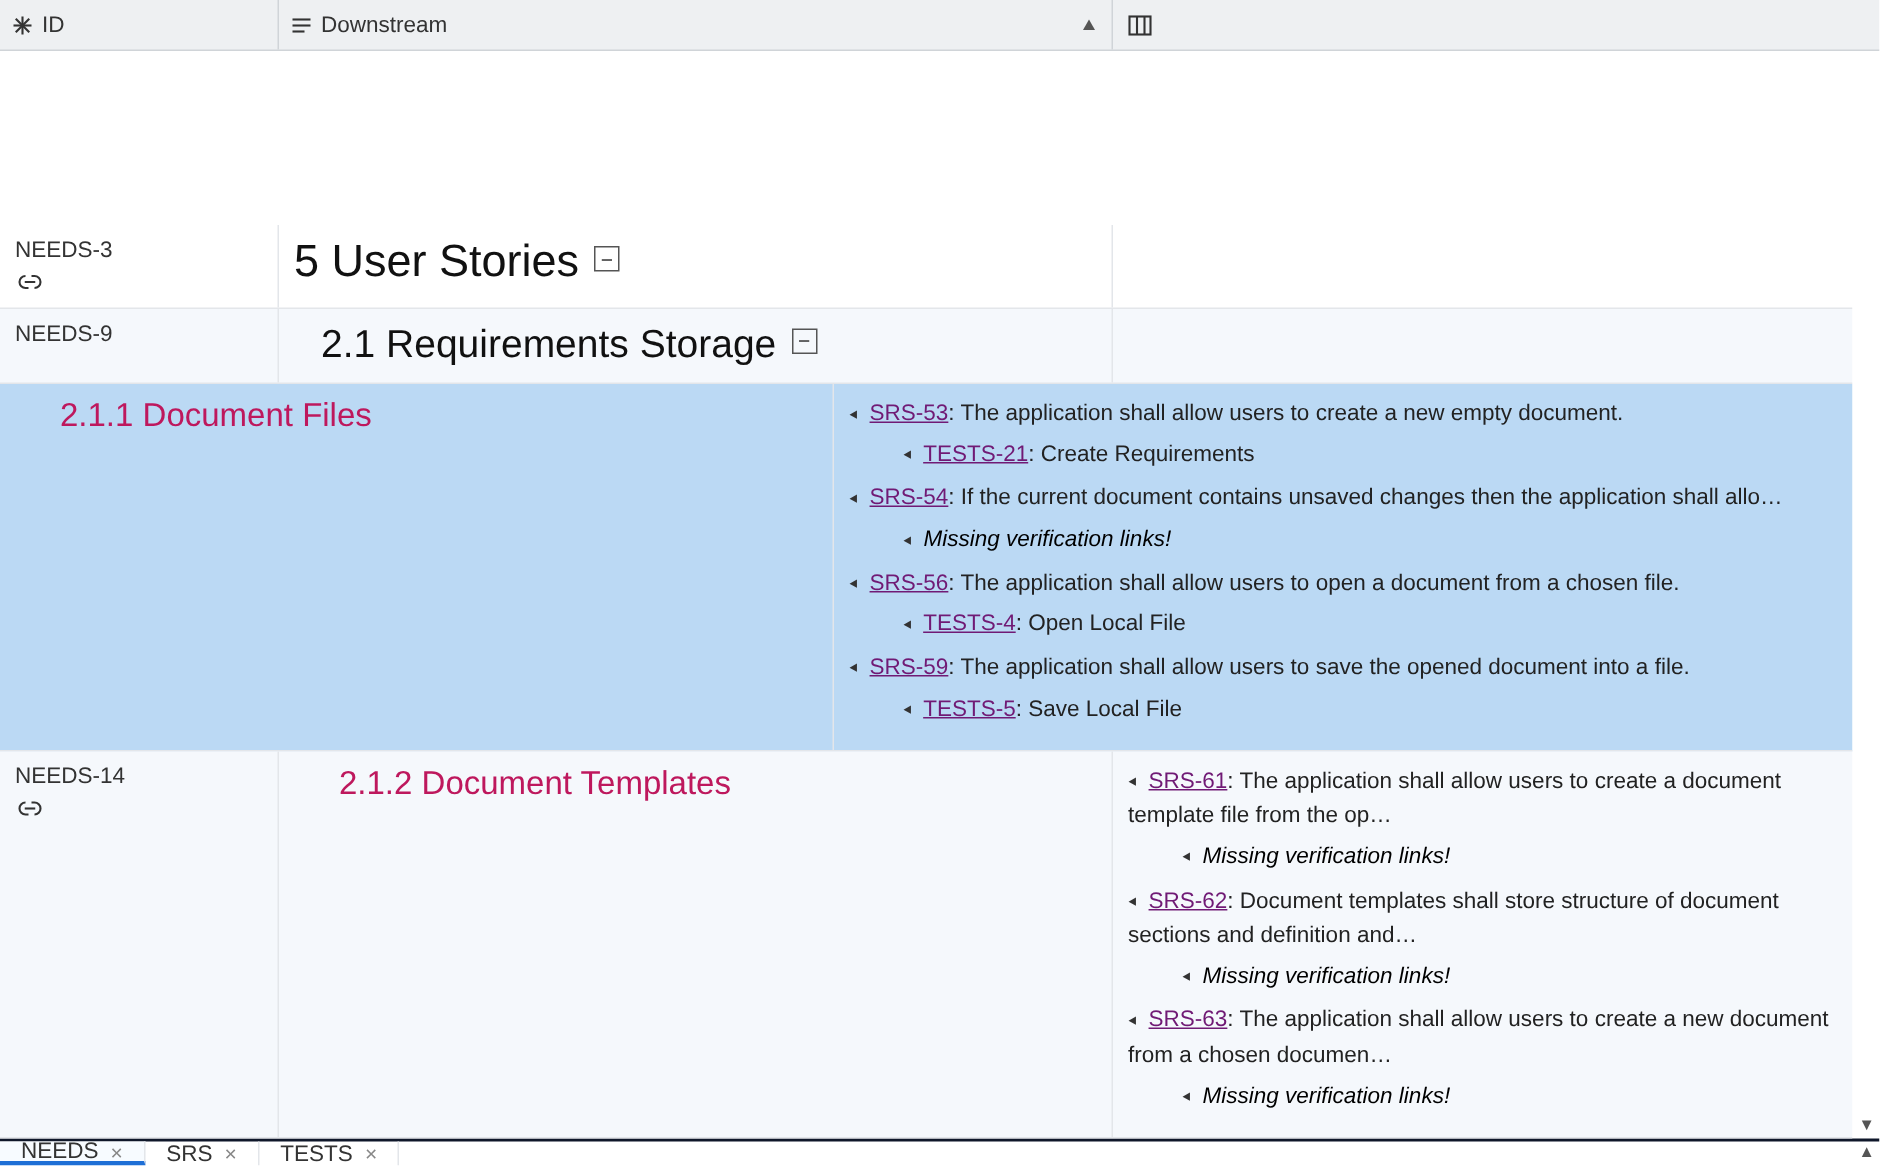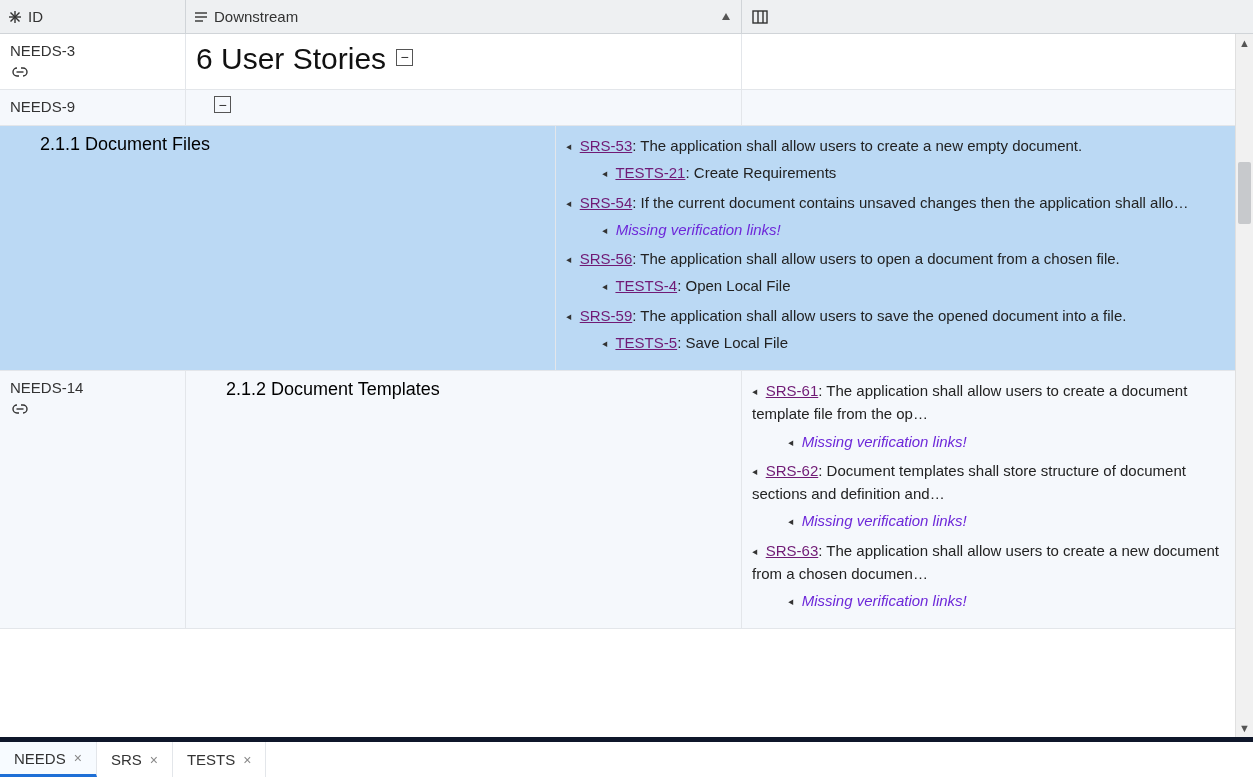--- a/index.html
+++ b/index.html
@@ -31,21 +31,21 @@
     user-select: none;
   }
   .hcell.id    { width: 186px; }
   .hcell.desc  { width: 556px; position: relative; }
   .hcell.trace { flex: 1; }
   .hcell.tools { width: 36px; border-right: none; justify-content: center; }
   .hicon { margin-right: 6px; display: inline-flex; }
   .sort-ind { position: absolute; right: 10px; top: 50%; transform: translateY(-50%); color: #555; }
 
   
-  .body-wrap { flex: 1; display: flex; min-height: 0; }
+  .body-wrap { flex: 1; display: flex; min-height: 0; align-items: flex-end; }
   .grid {
     flex: 1;
     overflow-y: hidden;
     position: relative;
   }
   .scrollbar {
     width: 18px;
     background: #f1f1f1;
     border-left: 1px solid #e0e0e0;
     position: relative;
@@ -80,40 +80,40 @@
   .cell.trace { flex: 1; font-size: 15px; line-height: 1.55; }
 
   .id-text { font-size: 15px; color: #333; }
   .link-icon { margin-top: 6px; color: #444; }
 
   .indent1 { padding-left: 28px; }
   .indent2 { padding-left: 40px; }
 
   .h1 { font-size: 30px; font-weight: 400; color: #111; display: flex; align-items: center; gap: 10px; }
   .h2 { font-size: 26px; font-weight: 400; color: #111; display: flex; align-items: center; gap: 10px; }
-  .h3 { font-size: 18px; font-weight: 400; color: #000000; }
+  .h3 { font-size: 22px; font-weight: 400; color: #be185d; }
 
   .collapse-box {
     display: inline-flex; width: 17px; height: 17px;
     border: 1px solid #555; align-items: center; justify-content: center;
     font-size: 14px; line-height: 1; color: #333;
     position: relative; top: -2px;
     cursor: pointer;
   }
 
   .trace-entry { margin-bottom: 4px; }
   .trace-sub   { padding-left: 36px; margin-bottom: 6px; }
   .tri { color: #333; font-size: 11px; display:inline-block; transform: translateY(-1px) scaleX(0.9); margin-right: 4px;}
   a.ref { color: #701a75; text-decoration: underline; }
-  .missing { font-style: italic; color: #6d28d9; }
+  .missing { font-style: italic; color: #000000; }
 
   
   .tabs {
-    height: 40px;
-    border-top: 5px solid #0f172a;
+    height: 18px;
+    border-top: 2px solid #0f172a;
     background: #fff;
     display: flex;
     align-items: stretch;
     flex-shrink: 0;
   }
   .tab {
     display: flex; align-items: center;
     padding: 0 14px;
     font-size: 15px;
     color: #333;
@@ -183,32 +183,33 @@
                 <g stroke="#333" stroke-width="1.4" fill="none">
                   <path d="M7 3 A4 4 0 0 0 7 11 L9 11"></path>
                   <path d="M13 11 A4 4 0 0 0 13 3 L11 3"></path>
                   <line x1="6.5" y1="7" x2="13.5" y2="7"></line>
                 </g>
               </svg>
             </div>
           </div>
           <div class="cell desc ">
             <div class="h1">
-              <span>6 User Stories</span>
+              <span>5 User Stories</span>
               <span class="collapse-box">−</span>
             </div>
           </div>
           <div class="cell trace"></div>
         </div>
         <div class="row alt">
           <div class="cell id">
             <div class="id-text">NEEDS-9</div>
           </div>
           <div class="cell desc indent1">
             <div class="h2">
+              <span>2.1 Requirements Storage</span>
               <span class="collapse-box">−</span>
             </div>
           </div>
           <div class="cell trace"></div>
         </div>
         <div class="row selected">
           <div class="cell desc indent2">
             <div class="h3"><span>2.1.1 Document Files</span></div>
           </div>
           <div class="cell trace">

